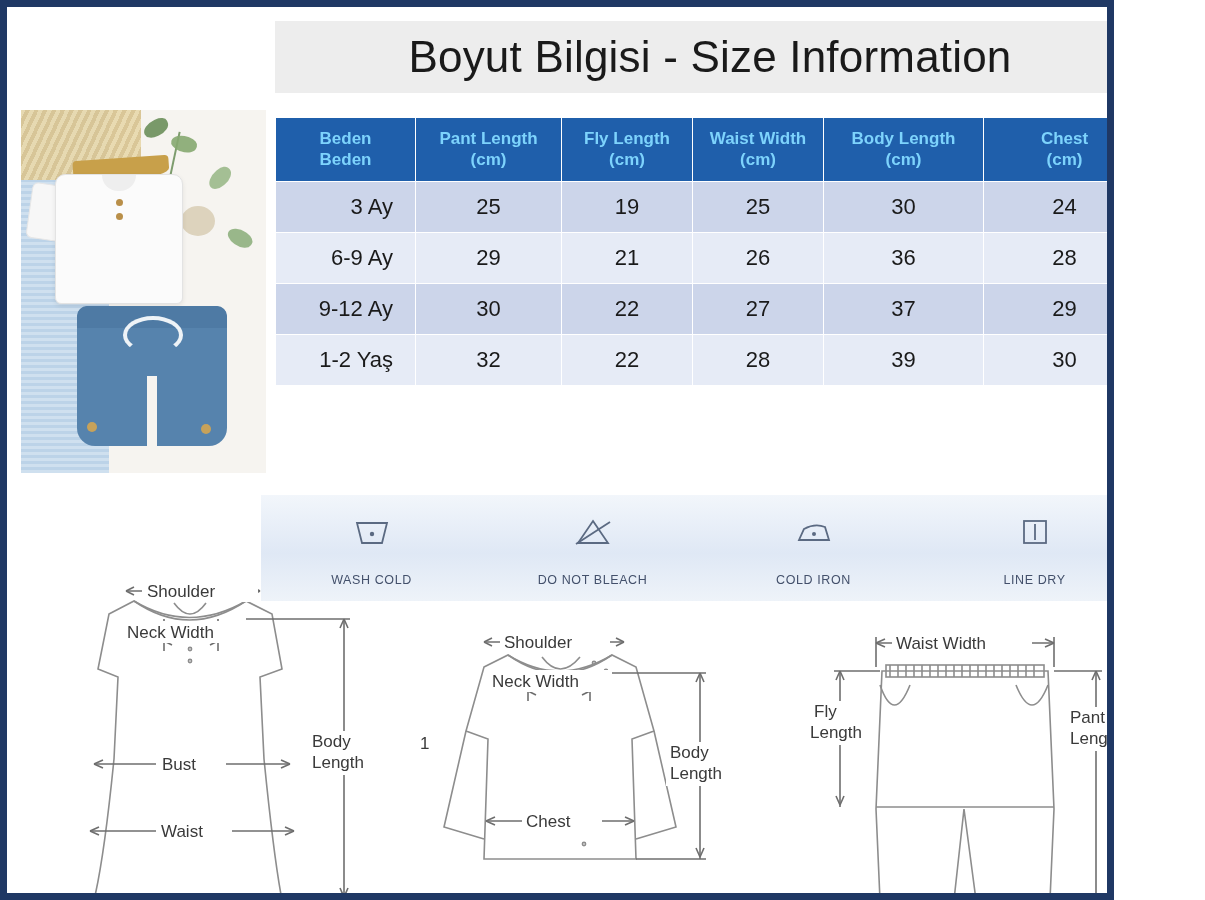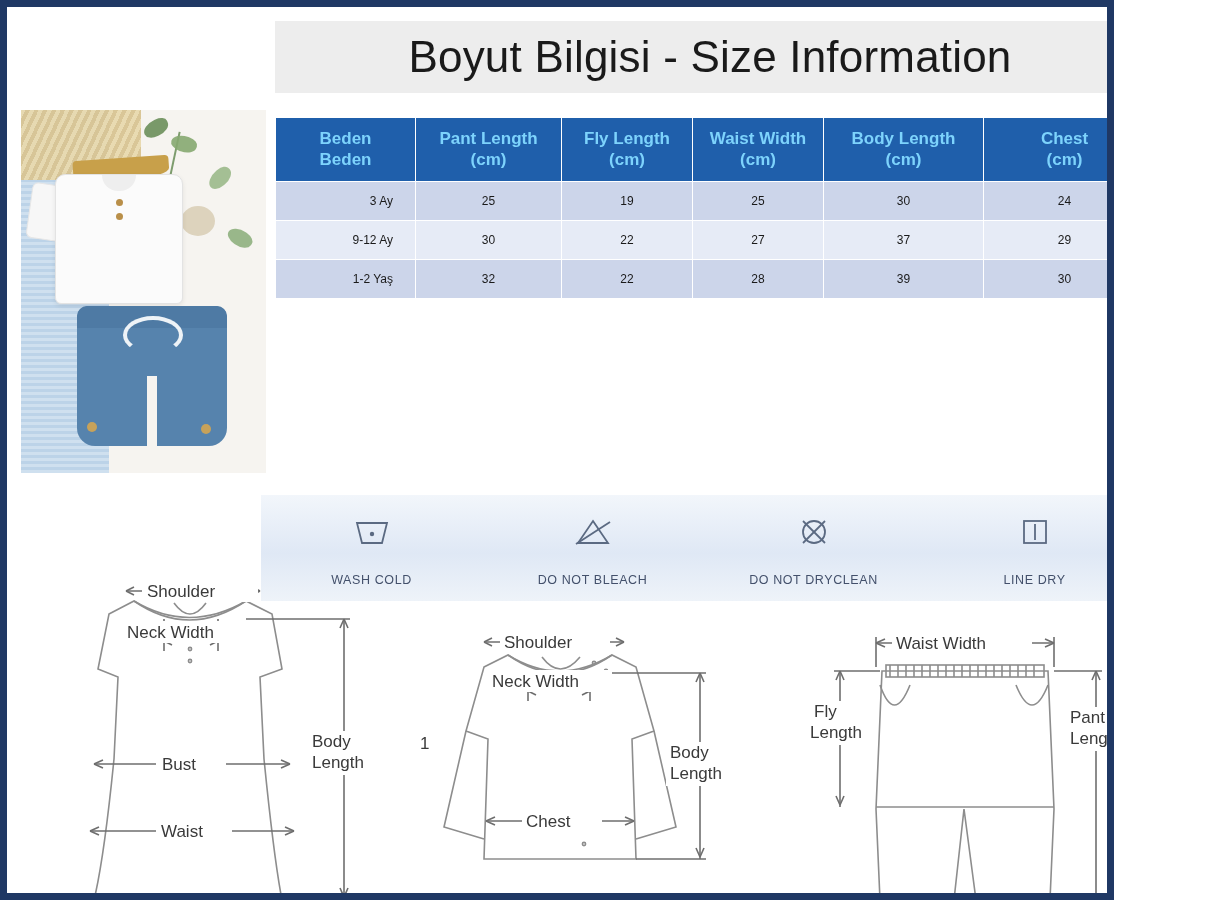--- a/index.html
+++ b/index.html
@@ -188,21 +188,21 @@
     color: #7dd3fc;
     font-size: 17px;
     font-weight: bold;
     text-align: center;
     padding: 10px 4px;
     border: 1px solid #ffffff;
     line-height: 1.25;
   }
   .size-table td {
     text-align: center;
-    font-size: 12px;
+    font-size: 22px;
     color: #1a1a1a;
     padding: 12px 0;
     border: 1px solid #ffffff;
   }
   .size-table tbody tr:nth-child(odd) td { background: #ccd5ea; }
   .size-table tbody tr:nth-child(even) td { background: #e6ebf6; }
   .size-table tbody td:first-child { text-align: right; padding-right: 22px; }
   .size-table col.c0 { width: 140px; }
   .size-table col.c1 { width: 146px; }
   .size-table col.c2 { width: 131px; }
@@ -332,20 +332,28 @@
     <tbody>
       <tr>
         <td>3 Ay</td>
         <td>25</td>
         <td>19</td>
         <td>25</td>
         <td>30</td>
         <td>24</td>
       </tr>
       <tr>
+        <td>6-9 Ay</td>
+        <td>29</td>
+        <td>21</td>
+        <td>26</td>
+        <td>36</td>
+        <td>28</td>
+      </tr>
+      <tr>
         <td>9-12 Ay</td>
         <td>30</td>
         <td>22</td>
         <td>27</td>
         <td>37</td>
         <td>29</td>
       </tr>
       <tr>
         <td>1-2 Yaş</td>
         <td>32</td>
@@ -372,31 +380,30 @@
     <div class="care-item">
       <div class="glyph">
         <svg width="46" height="34" viewBox="0 0 46 34">
           <path d="M23 6 L38 28 L8 28 Z" fill="none" stroke="#5b6a82" stroke-width="1.8"></path>
           <line x1="6" y1="29" x2="40" y2="7" stroke="#5b6a82" stroke-width="1.8"></line>
         </svg>
       </div>
       <div class="care-label">DO NOT BLEACH</div>
     </div>
 
+
     <div class="care-item">
       <div class="glyph">
-        <svg width="42" height="34" viewBox="0 0 42 34">
-          <circle cx="21" cy="17" r="11" fill="none" stroke="#5b6a82" stroke-width="1.8"></circle>
-          <line x1="10" y1="6" x2="32" y2="28" stroke="#5b6a82" stroke-width="1.8"></line>
-          <line x1="32" y1="6" x2="10" y2="28" stroke="#5b6a82" stroke-width="1.8"></line>
+        <svg width="44" height="34" viewBox="0 0 44 34">
+          <path d="M7 25 L37 25 L33 12 Q23 8 12 14 Z" fill="none" stroke="#5b6a82" stroke-width="1.8"></path>
+          <circle cx="22" cy="19" r="2" fill="#5b6a82"></circle>
         </svg>
       </div>
-      <div class="care-label">DO NOT DRYCLEAN</div>
+      <div class="care-label">COLD IRON</div>
     </div>
-
 
     <div class="care-item">
       <div class="glyph">
         <svg width="36" height="34" viewBox="0 0 36 34">
           <rect x="7" y="6" width="22" height="22" fill="none" stroke="#5b6a82" stroke-width="1.8"></rect>
           <line x1="18" y1="9" x2="18" y2="25" stroke="#5b6a82" stroke-width="1.8"></line>
         </svg>
       </div>
       <div class="care-label">LINE DRY</div>
     </div>

